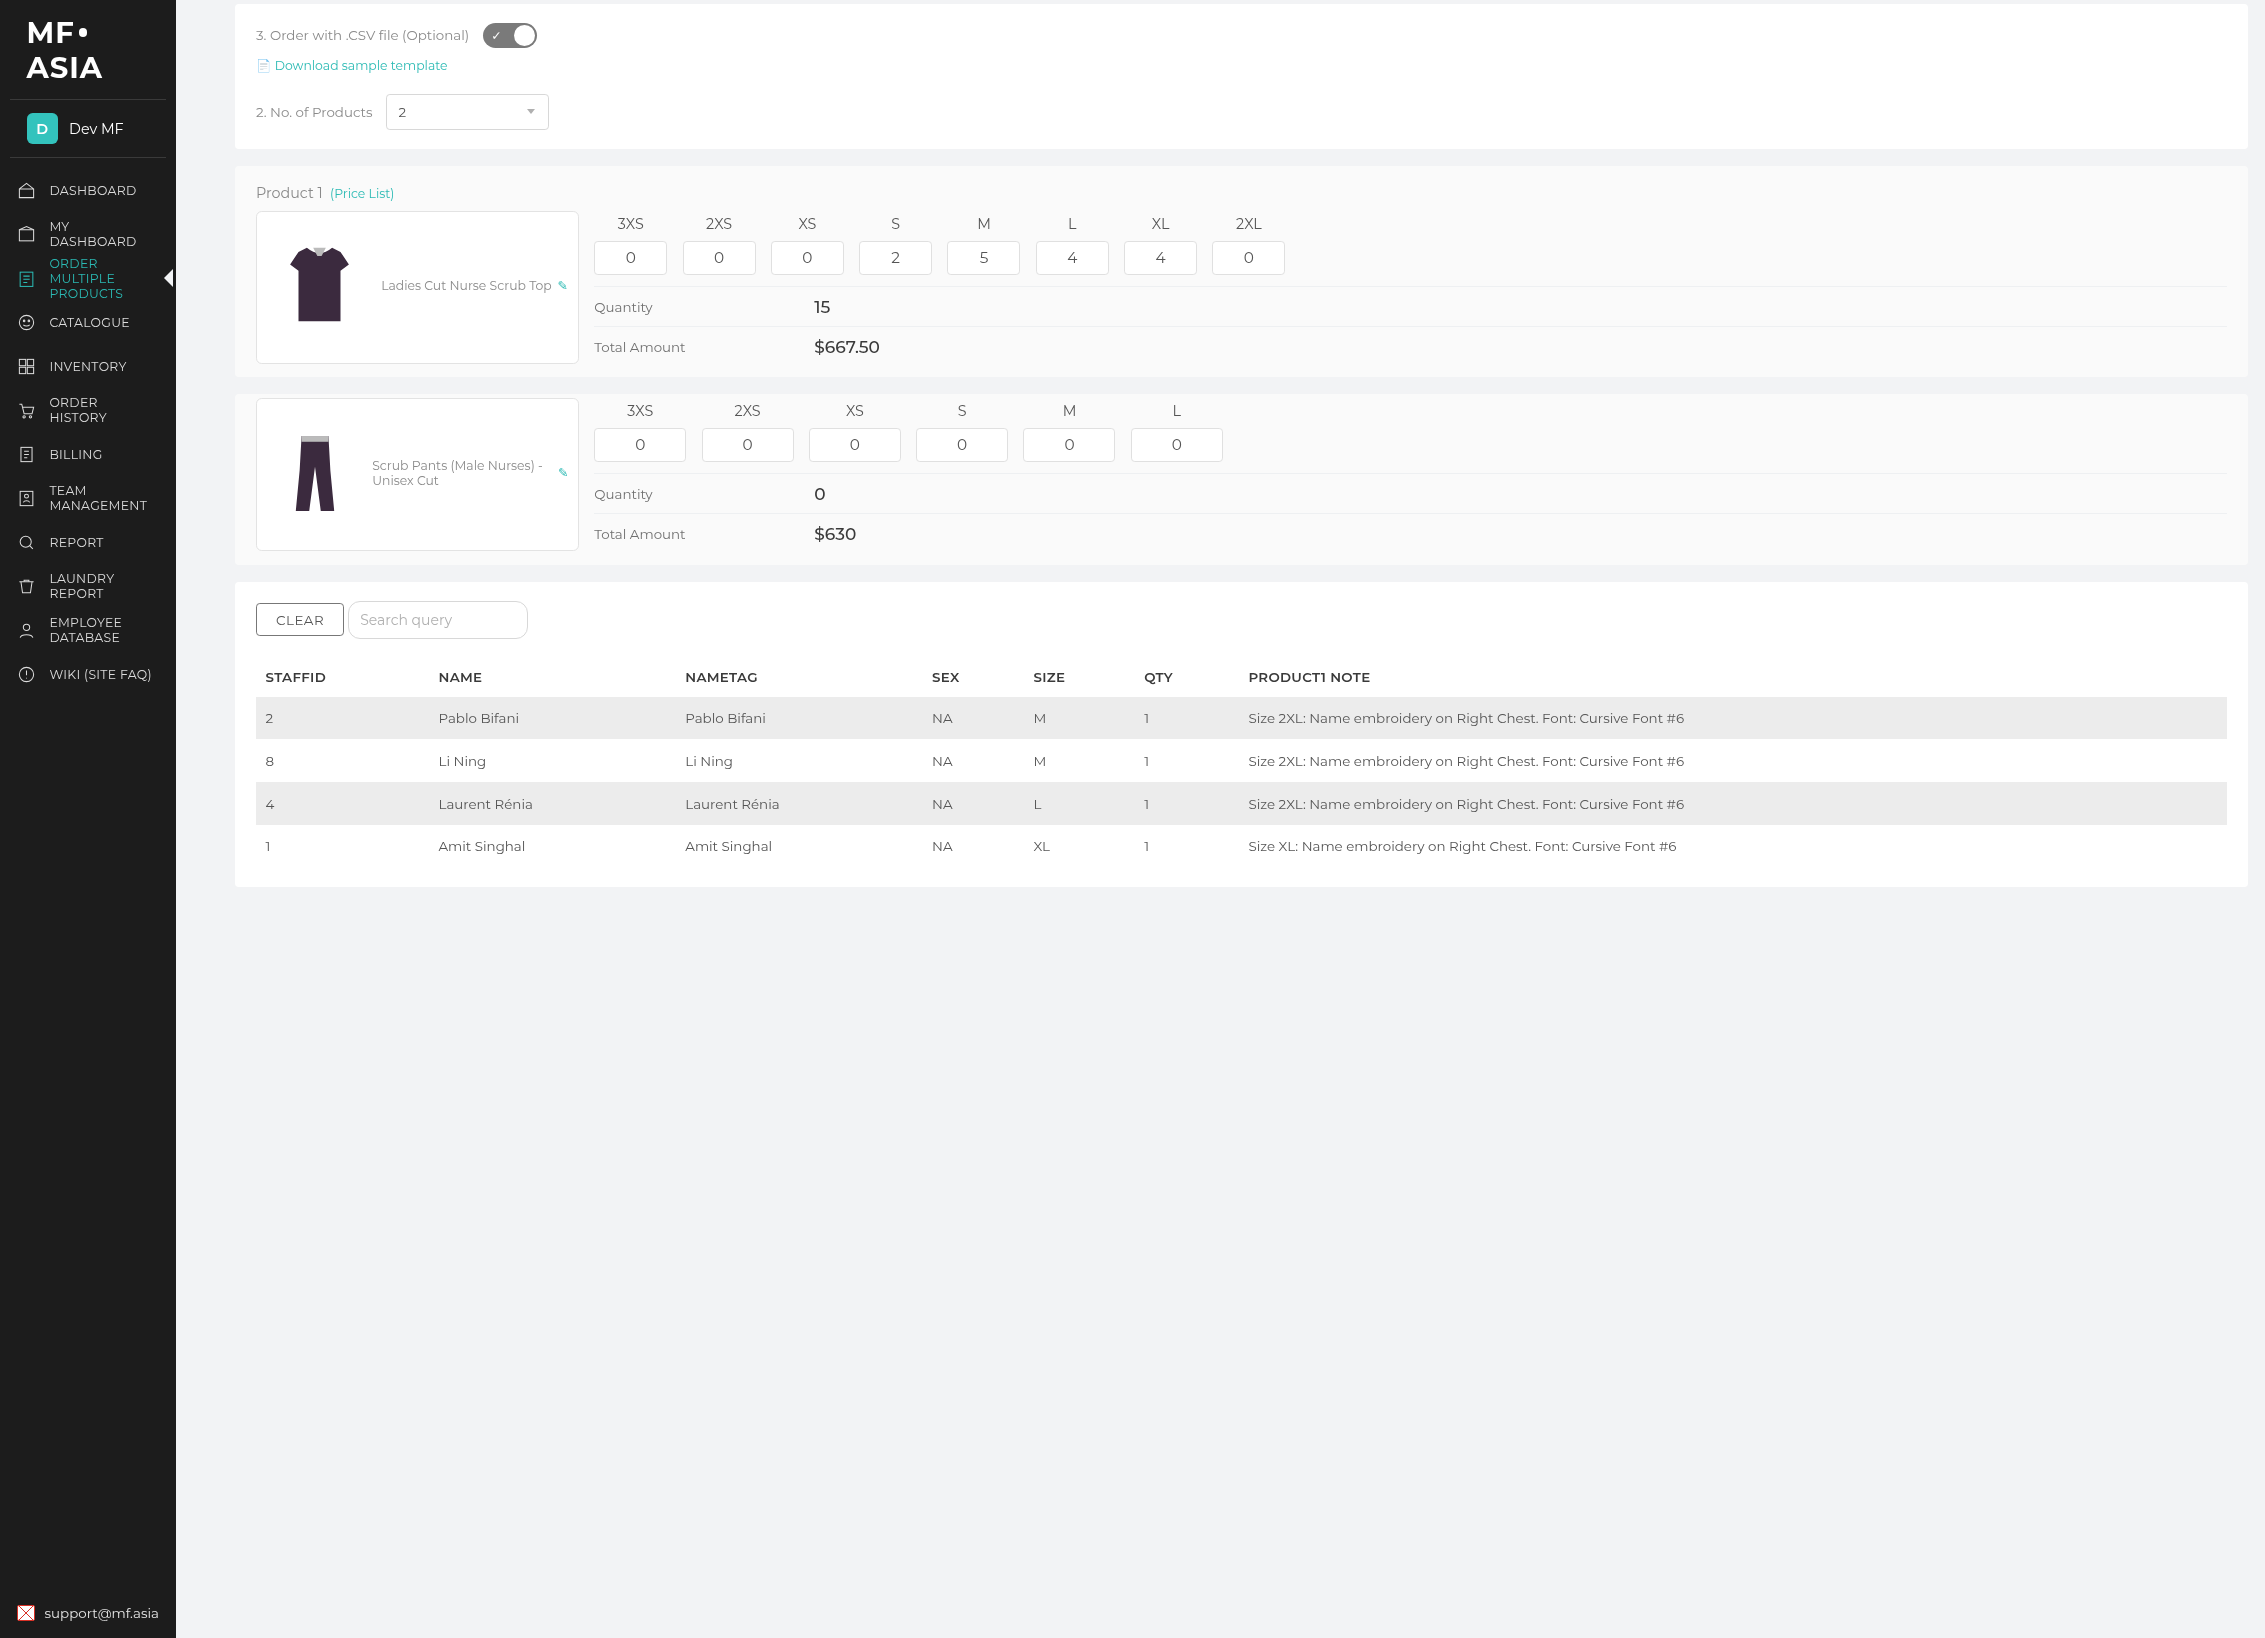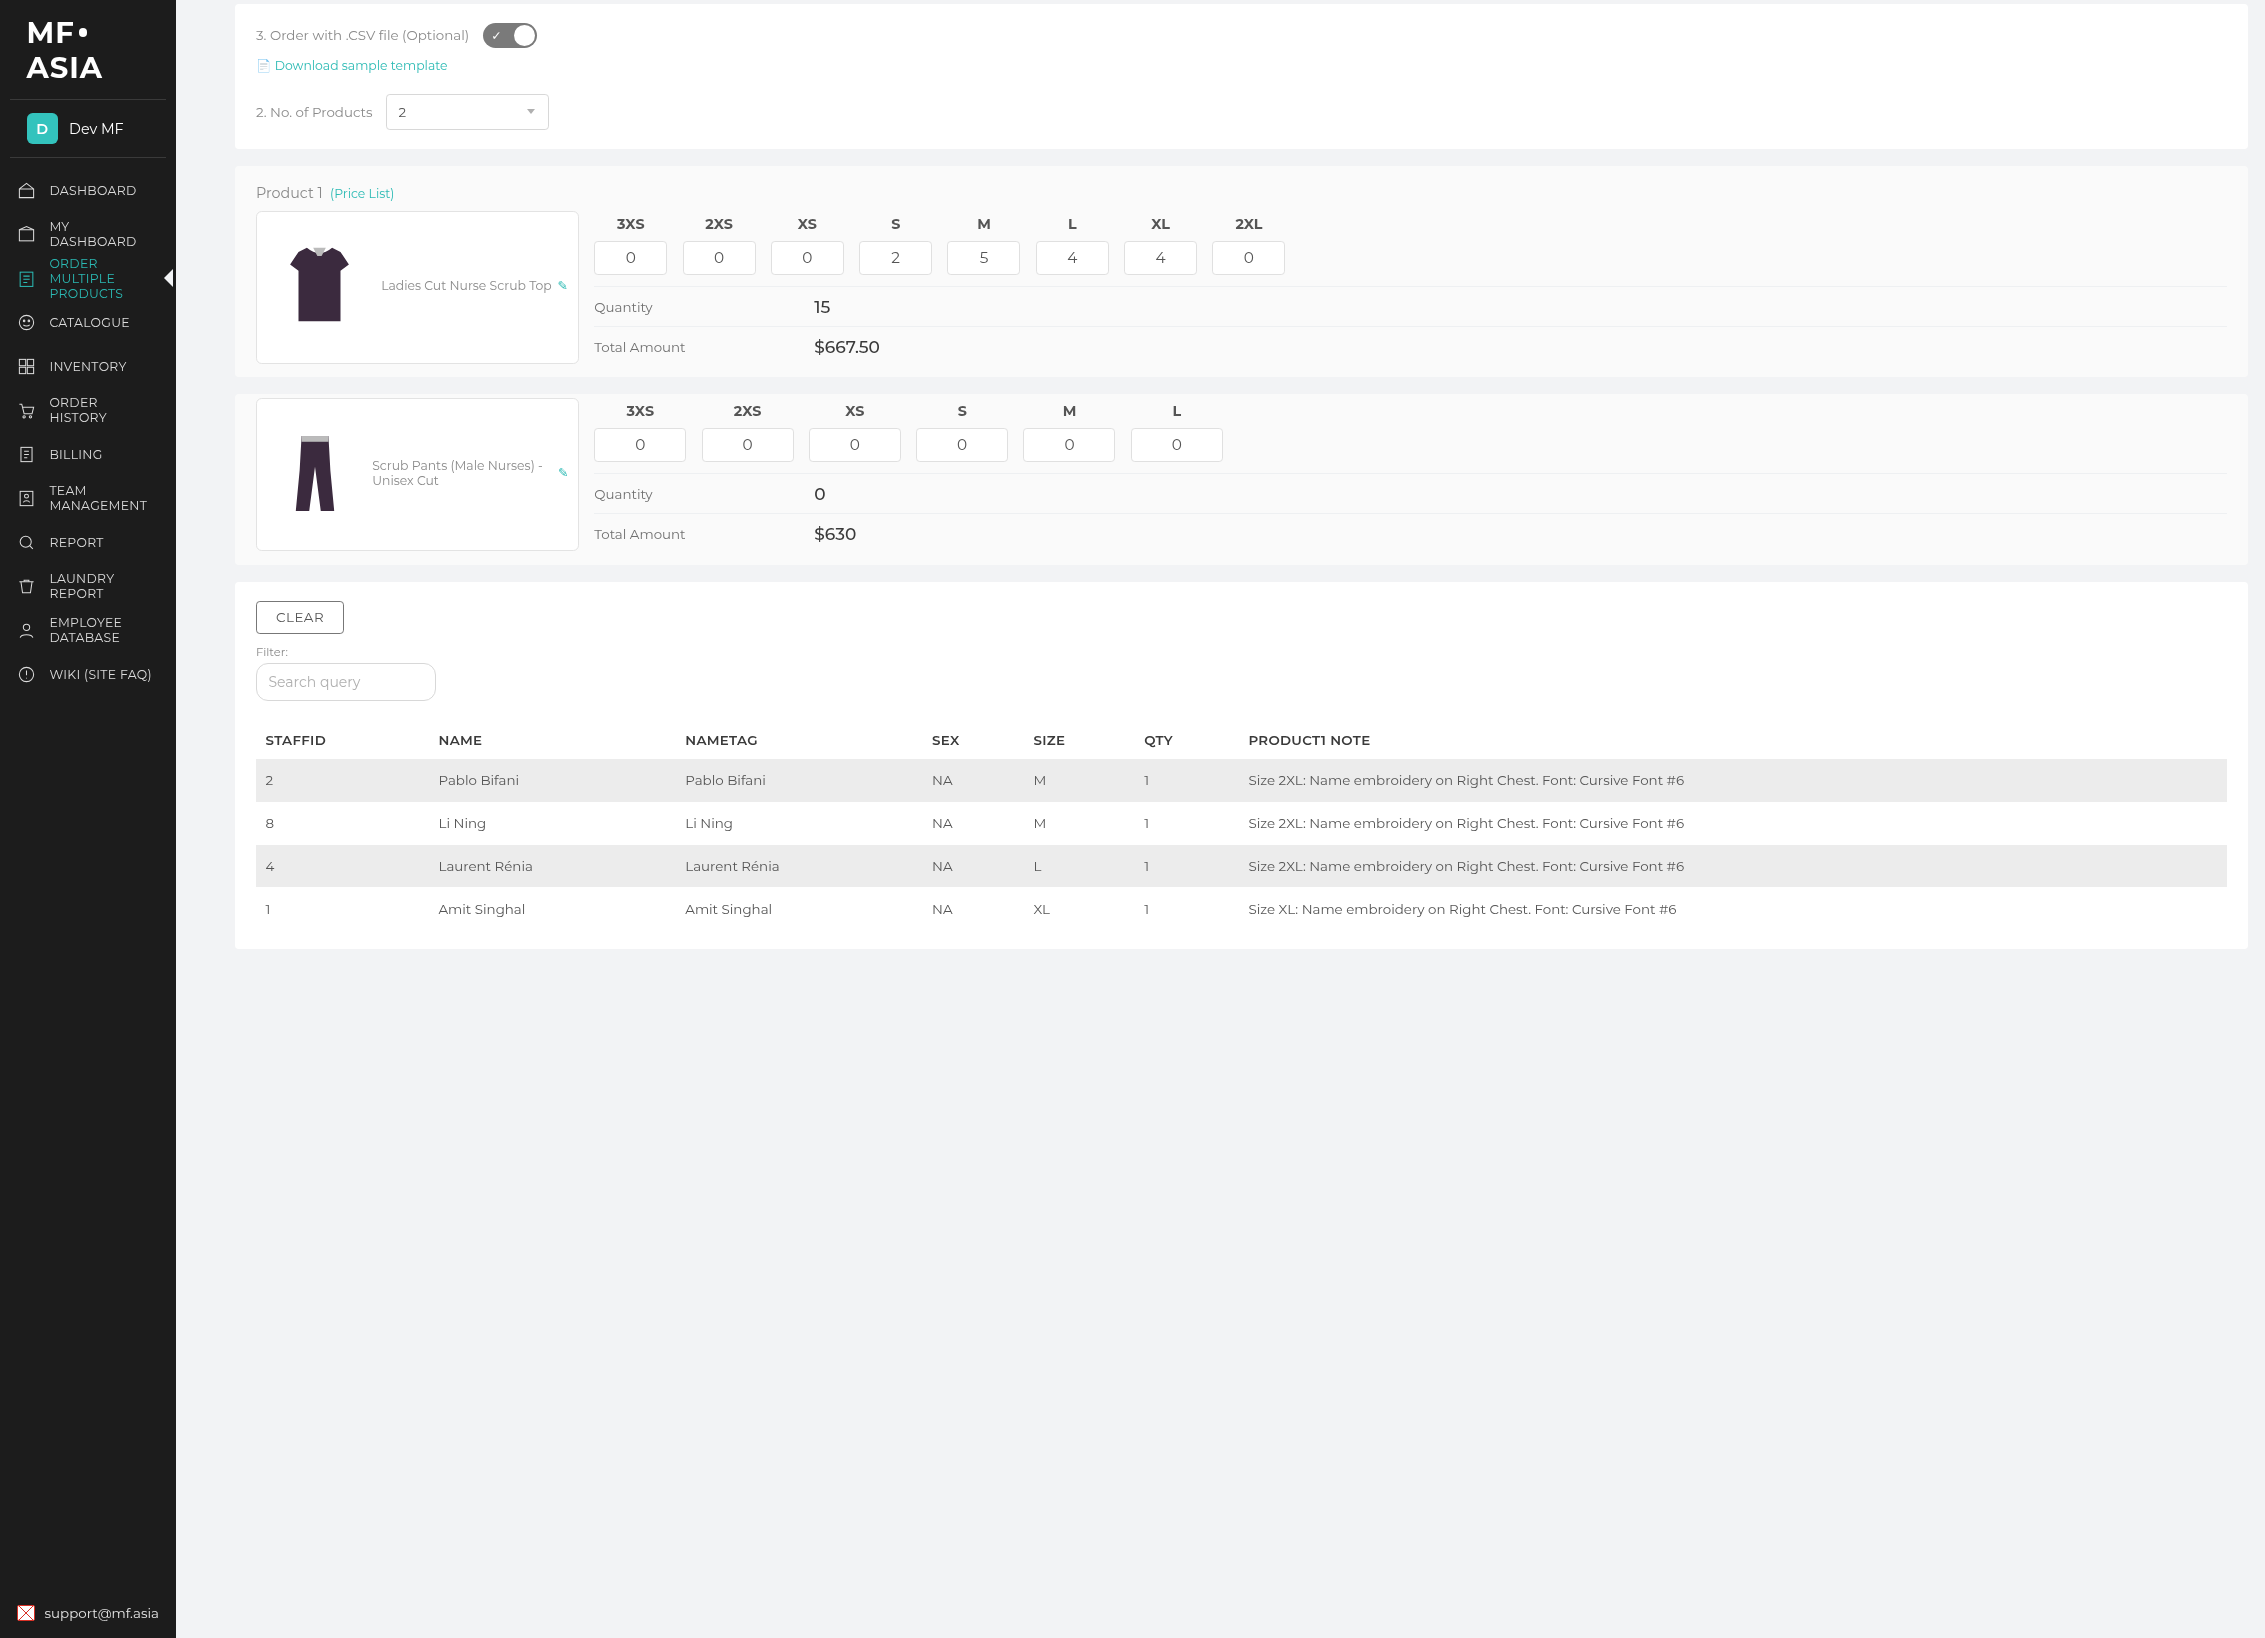--- a/index.html
+++ b/index.html
@@ -38,21 +38,21 @@
   .product-title{color:#8a8a8a;font-size:14.3px;margin:13.4px 0 9.6px 0}
   .product-body{display:flex;gap:15.3px;align-items:stretch}
   .product-card{border:1px solid #e3e3e3;border-radius:5.7px;background:#fff;width:323px;min-width:323px;padding:13.4px 9.6px 17px 9.6px;display:flex;align-items:center;gap:9.6px}
   .product-img{width:105px;height:105px;display:flex;align-items:center;justify-content:center}
   .product-name{color:#8a8a8a;font-size:12.4px;display:flex;align-items:center;gap:5.7px}
   .edit-icon{color:#2bbab4;font-size:12.4px}
   
   .size-area{flex:1;min-width:0}
   .size-row{display:flex;gap:15.3px;padding:3.8px 0 9.6px 0}
   .size-col{flex:0 0 73px;text-align:center}
-  .size-h{color:#555;font-weight:700;font-size:14.3px;margin-bottom:7.6px}
+  .size-h{color:#555;font-weight:400;font-size:14.3px;margin-bottom:7.6px}
   .size-input{width:73px;height:34px;border:1px solid #e0e0e0;border-radius:3.8px;text-align:center;font-size:15.3px;color:#555;background:#fff}
   .summary-row{display:flex;align-items:center;padding:7.6px 0}
   .summary-label{width:220px;color:#707070;font-size:13.4px}
   .summary-val{font-size:17px;color:#3a3a3a;font-weight:500}
   hr.soft{border:none;border-top:1px solid #eef0f2;margin:1.9px 0}
   
   .btn-outline{border:1px solid #777;background:#fff;color:#555;border-radius:3.8px;padding:7.6px 19px;font-size:13.4px;letter-spacing:0.5px;cursor:pointer}
   .filter-label{display:block;color:#8a8a8a;font-size:11.5px;margin:11.5px 0 3.8px 0}
   .text-input{border:1px solid #d8d8d8;border-radius:12px;height:38px;width:180px;padding:0 11.5px;font-size:14px;color:#555;background:#fff}
   .text-input::placeholder{color:#b0b0b0}
@@ -292,21 +292,20 @@
         <div class="summary-row">
           <div class="summary-label">Total Amount</div>
           <div class="summary-val">$630</div>
         </div>
       </div>
     </div>
   </div>
 
   <div class="card">
     <button class="btn-outline">CLEAR</button>
-    <label class="filter-label">Filter:</label>
     <input class="text-input" placeholder="Search query" style="">
     <table>
       <thead>
           <tr id="thead-row">
             <th>STAFFID</th>
             <th>NAME</th>
             <th>NAMETAG</th>
             <th>SEX</th>
             <th>SIZE</th>
             <th>QTY</th>

